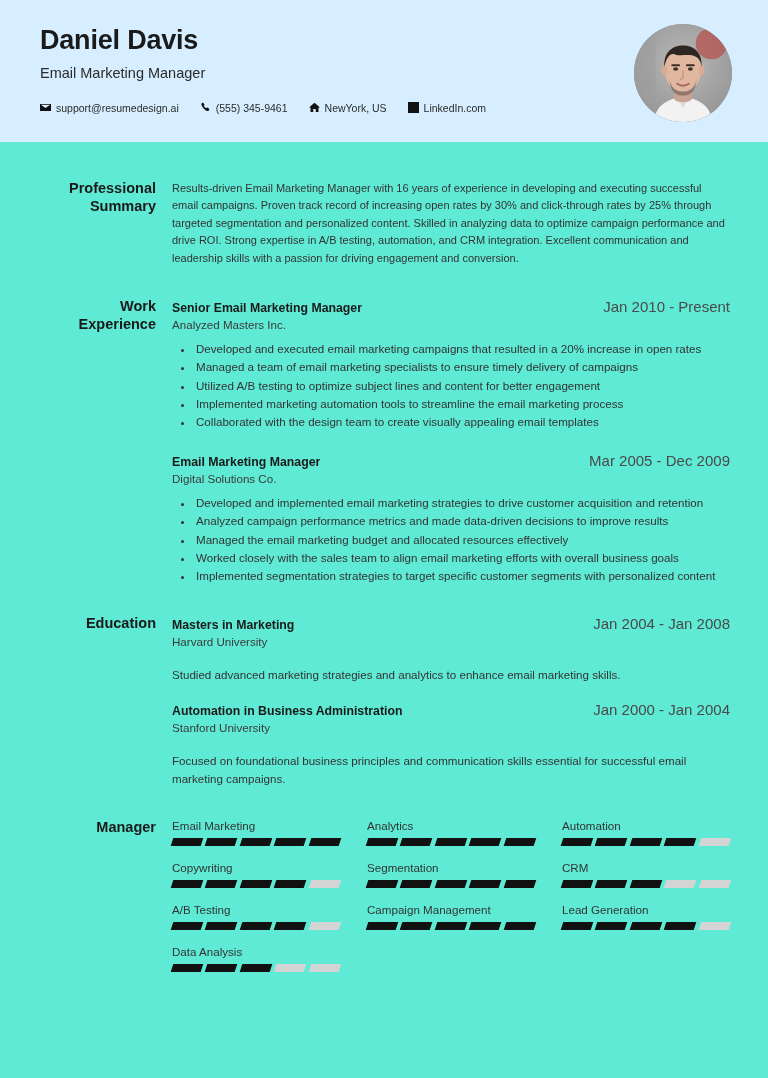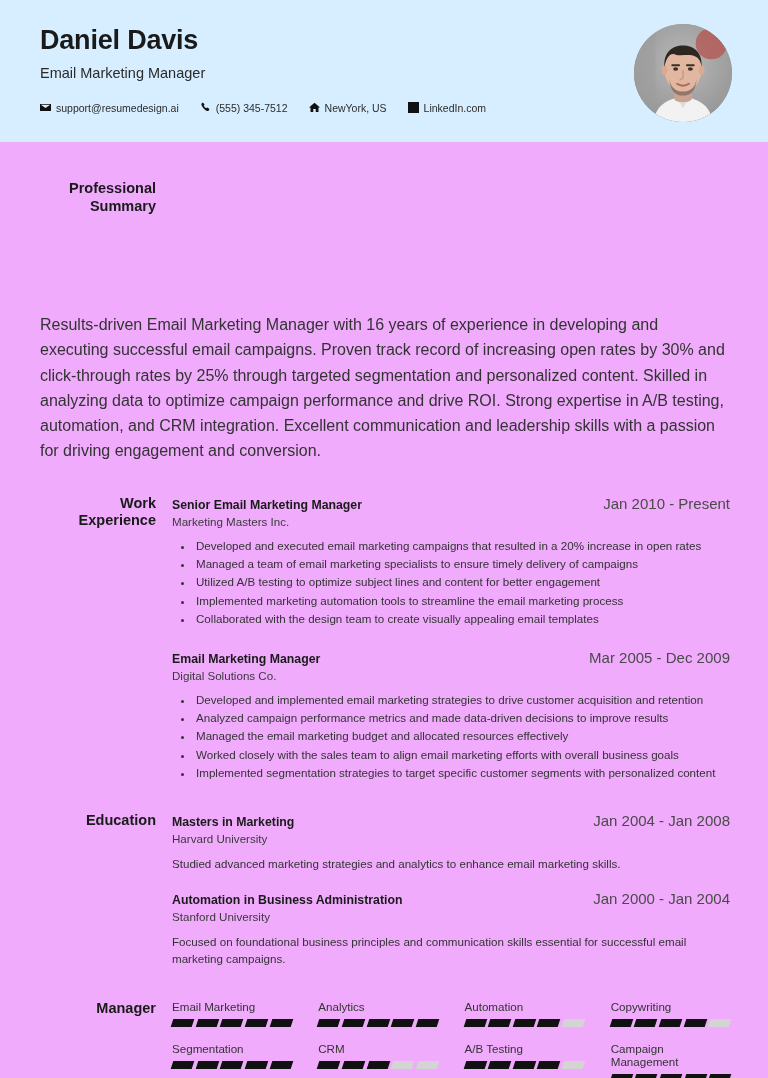--- a/index.html
+++ b/index.html
@@ -10,21 +10,21 @@
     background: #ffffff;
     font-family: "Liberation Sans", sans-serif;
     color: #333333;
     -webkit-font-smoothing: antialiased;
   }
 
   .resume {
     position: relative;
     width: 768px;
     height: 1078px;
-    background: #f0abfc;
+    background: #5eead4;
     overflow: hidden;
   }
 
   
   .header {
     background: #d6eeff;
     height: 142px;
     padding: 22px 36px 0 40px;
     display: flex;
     align-items: flex-start;
@@ -107,23 +107,23 @@
     color: #1a1a1a;
     line-height: 1.22;
   }
 
   .section-content {
     flex: 1 1 auto;
     min-width: 0;
   }
 
   
-  .section-summary { padding-top: 38px; flex-direction: column; }
+  .section-summary { padding-top: 38px; }
   .summary-text {
-    font-size: 16px;
+    font-size: 11px;
     line-height: 1.58;
     color: #333333;
     text-align: left;
   }
 
   
   .section-work { padding-top: 31px; }
 
   .entry { margin-bottom: 0; }
   .entry + .entry { margin-top: 21px; }
@@ -165,33 +165,33 @@
     color: #333333;
     padding-left: 2px;
     margin-bottom: 1px;
   }
   .bullets li::marker { font-size: 11px; }
 
   .entry-desc {
     font-size: 11.6px;
     line-height: 1.5;
     color: #333333;
-    margin-top: 10px;
+    margin-top: 18px;
   }
 
   
   .section-education { padding-top: 29px; }
   .section-education .entry + .entry { margin-top: 18px; }
 
   
   .section-skills { padding-top: 32px; }
 
   .skills-grid {
     display: grid;
-    grid-template-columns: 1fr 1fr 1fr 1fr;
+    grid-template-columns: 1fr 1fr 1fr;
     column-gap: 27px;
     row-gap: 15px;
   }
 
   .skill {
     min-width: 0;
   }
 
   .skill-name {
     font-size: 11.6px;
@@ -234,21 +234,21 @@
           </span>
           <span>support@resumedesign.ai</span>
         </div>
 
         <div class="contact-item">
           <span class="ci-icon">
             <svg viewBox="0 0 16 16" width="11" height="11" fill="currentColor">
                 <path d="M3.2 1.2c.5-.4 1.2-.3 1.6.2l1.5 2c.3.4.3 1-.1 1.4l-.8.8c.8 1.6 2 2.8 3.6 3.6l.8-.8c.4-.4 1-.4 1.4-.1l2 1.5c.5.4.6 1.1.2 1.6l-1 1.2c-.4.5-1.1.7-1.7.5C7.6 12.6 3.4 8.4 2 3.8c-.2-.6 0-1.3.5-1.7l.7-.9z"></path>
               </svg>
           </span>
-          <span>(555) 345-7512</span>
+          <span>(555) 345-9461</span>
         </div>
 
         <div class="contact-item">
           <span class="ci-icon">
             <svg viewBox="0 0 16 16" width="11" height="11" fill="currentColor">
                 <path d="M8 1L0 8h2.2v6.4h4V10h3.6v4.4h4V8H16L8 1z"></path>
               </svg>
           </span>
           <span>NewYork, US</span>
         </div>
@@ -315,21 +315,21 @@
 
     <div class="section section-work">
       <div class="section-label">Work Experience</div>
       <div class="section-content">
 
         <div class="entry">
           <div class="entry-head">
             <div class="entry-title">Senior Email Marketing Manager</div>
             <div class="entry-dates">Jan 2010 - Present</div>
           </div>
-          <div class="entry-org">Marketing Masters Inc.</div>
+          <div class="entry-org">Analyzed Masters Inc.</div>
           <ul class="bullets">
             <li>Developed and executed email marketing campaigns that resulted in a 20% increase in open rates</li>
             <li>Managed a team of email marketing specialists to ensure timely delivery of campaigns</li>
             <li>Utilized A/B testing to optimize subject lines and content for better engagement</li>
             <li>Implemented marketing automation tools to streamline the email marketing process</li>
             <li>Collaborated with the design team to create visually appealing email templates</li>
           </ul>
         </div>
 
         <div class="entry">
@@ -462,20 +462,30 @@
             <div class="skill">
               <div class="skill-name">Lead Generation</div>
               <div class="skill-bar">
                 <span class="skill-seg on"></span>
                 <span class="skill-seg on"></span>
                 <span class="skill-seg on"></span>
                 <span class="skill-seg on"></span>
                 <span class="skill-seg"></span>
               </div>
             </div>
+            <div class="skill">
+              <div class="skill-name">Data Analysis</div>
+              <div class="skill-bar">
+                <span class="skill-seg on"></span>
+                <span class="skill-seg on"></span>
+                <span class="skill-seg on"></span>
+                <span class="skill-seg"></span>
+                <span class="skill-seg"></span>
+              </div>
+            </div>
           </div>
       </div>
     </div>
 
     <div class="spacer-bottom"></div>
 
   </div>
 </div>
 
 </body></html>

